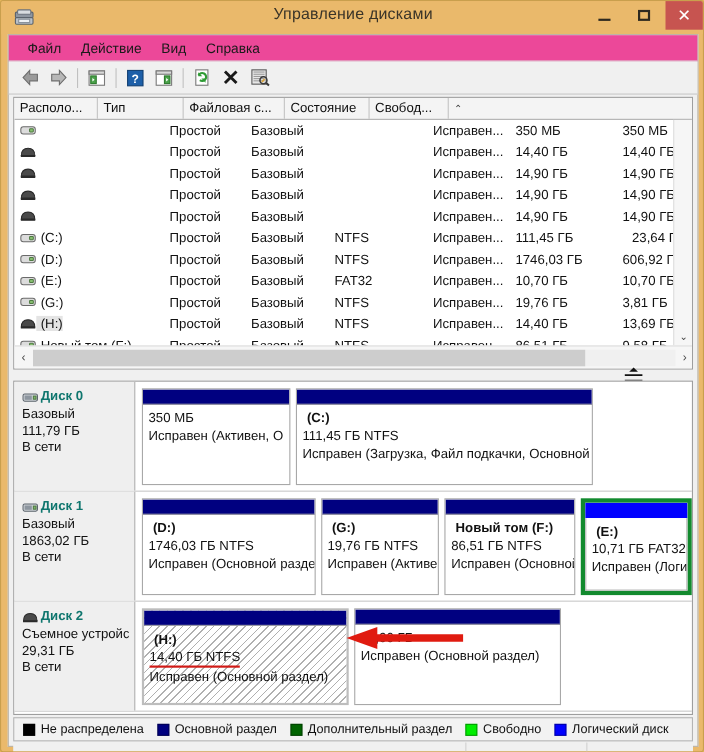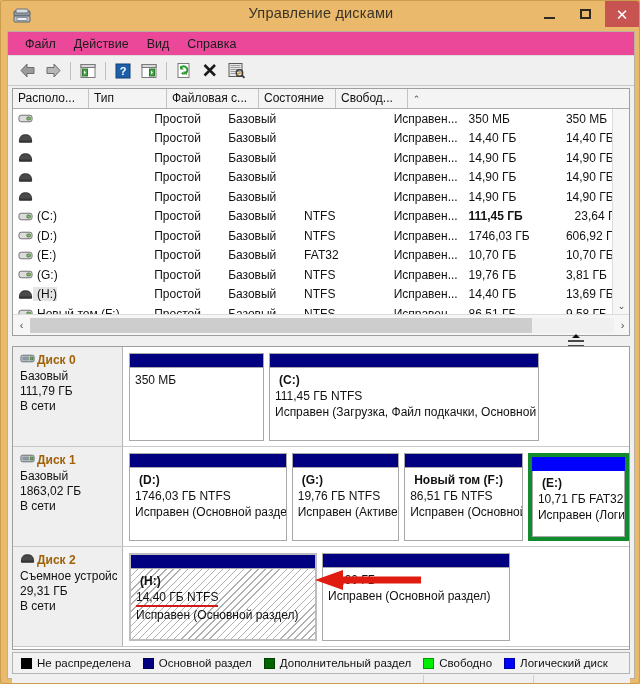--- a/index.html
+++ b/index.html
@@ -210,22 +210,22 @@
     display: flex;
   }
   .disk-info {
     width: 110px; flex: 0 0 110px;
     background: #efefef;
     border-right: 1px solid #b4b4b4;
     padding: 6px 5px 0 7px;
     overflow: hidden;
   }
   .disk-title {
-    display: flex; align-items: flex-start;
-    font-size: 12px; font-weight: bold; color: #a16207;
+    display: flex; align-items: flex-end;
+    font-size: 12px; font-weight: bold; color: #0f766e;
     margin-bottom: 2px;
     white-space: nowrap;
   }
   .disk-title .drive-ico { margin-right: 2px; }
   .disk-line {
     font-size: 12px; color: #111;
     line-height: 15px;
     white-space: nowrap; overflow: hidden;
   }
   .parts {
@@ -510,21 +510,21 @@
               <svg class="drive-ico" viewBox="0 0 16 11">
                 <rect x="1" y="2" width="14" height="7" rx="2.4" fill="#dcdcdc" stroke="#6a6a6a"></rect>
                 <rect x="9.5" y="4" width="3.6" height="3" rx=".6" fill="#88c070" stroke="#4e7a42"></rect>
               </svg>
               <span class="vol-name">(C:)</span>
             </div>
             <div class="vc" style="width: 76px;">Простой</div>
             <div class="vc" style="width: 78px;">Базовый</div>
             <div class="vc" style="width: 92px;">NTFS</div>
             <div class="vc" style="width: 77px;">Исправен...</div>
-            <div class="vc" style="width: 100px; font-weight: bold;">111,45 ГБ</div>
+            <div class="vc" style="width: 100px;">111,45 ГБ</div>
             <div class="vc" style="width: 72px; text-align: center;">23,64 ГБ</div>
           </div>
           <div class="vrow">
             <div class="vc vc-vol" style="width: 140px;">
               <svg class="drive-ico" viewBox="0 0 16 11">
                 <rect x="1" y="2" width="14" height="7" rx="2.4" fill="#dcdcdc" stroke="#6a6a6a"></rect>
                 <rect x="9.5" y="4" width="3.6" height="3" rx=".6" fill="#88c070" stroke="#4e7a42"></rect>
               </svg>
               <span class="vol-name">(D:)</span>
             </div>
@@ -634,20 +634,21 @@
             <div class="disk-line">Базовый</div>
             <div class="disk-line">111,79 ГБ</div>
             <div class="disk-line">В сети</div>
           </div>
           <div class="parts">
             <div class="part" style="width: 135px;">
               <div class="part-bar"></div>
               <div class="part-body">
                 <div class="part-line bold"></div>
                 <div class="part-line"><span>350 МБ</span></div>
+                <div class="part-line">Исправен (Активен, О</div>
               </div>
             </div>
             <div class="part" style="width: 270px;">
               <div class="part-bar"></div>
               <div class="part-body">
                 <div class="part-line bold">(C:)</div>
                 <div class="part-line"><span>111,45 ГБ NTFS</span></div>
                 <div class="part-line">Исправен (Загрузка, Файл подкачки, Основной</div>
               </div>
             </div>

